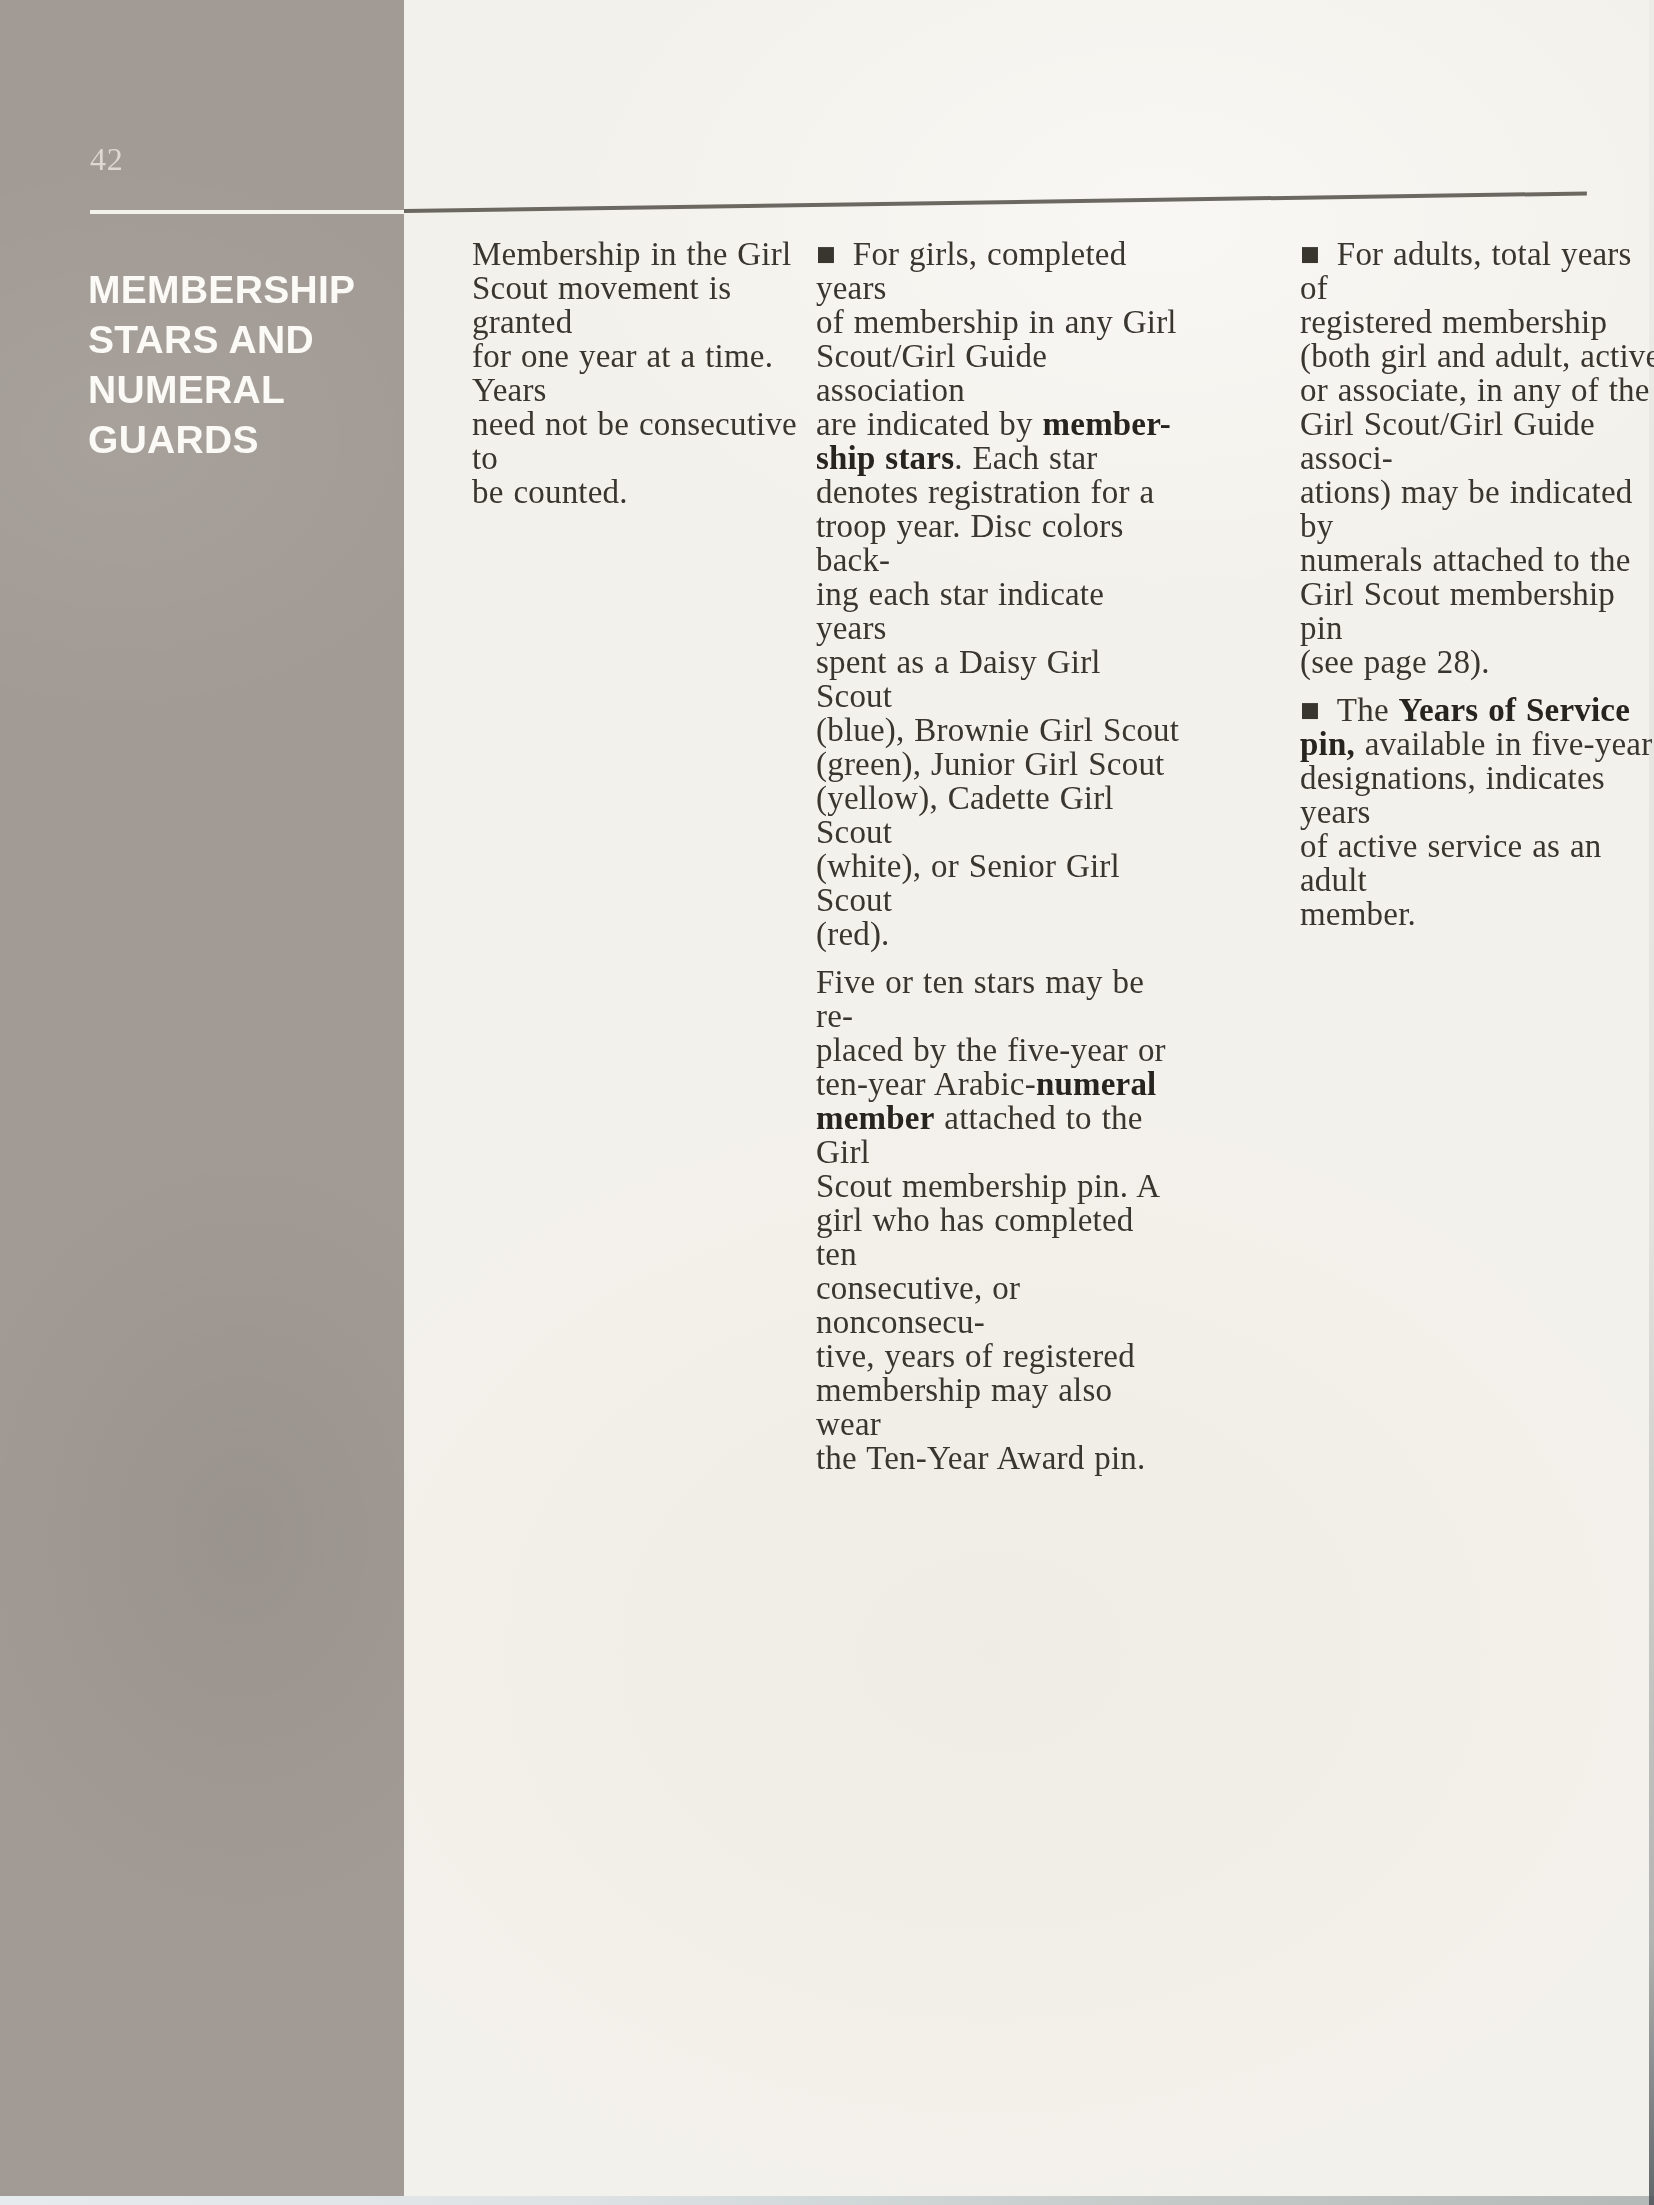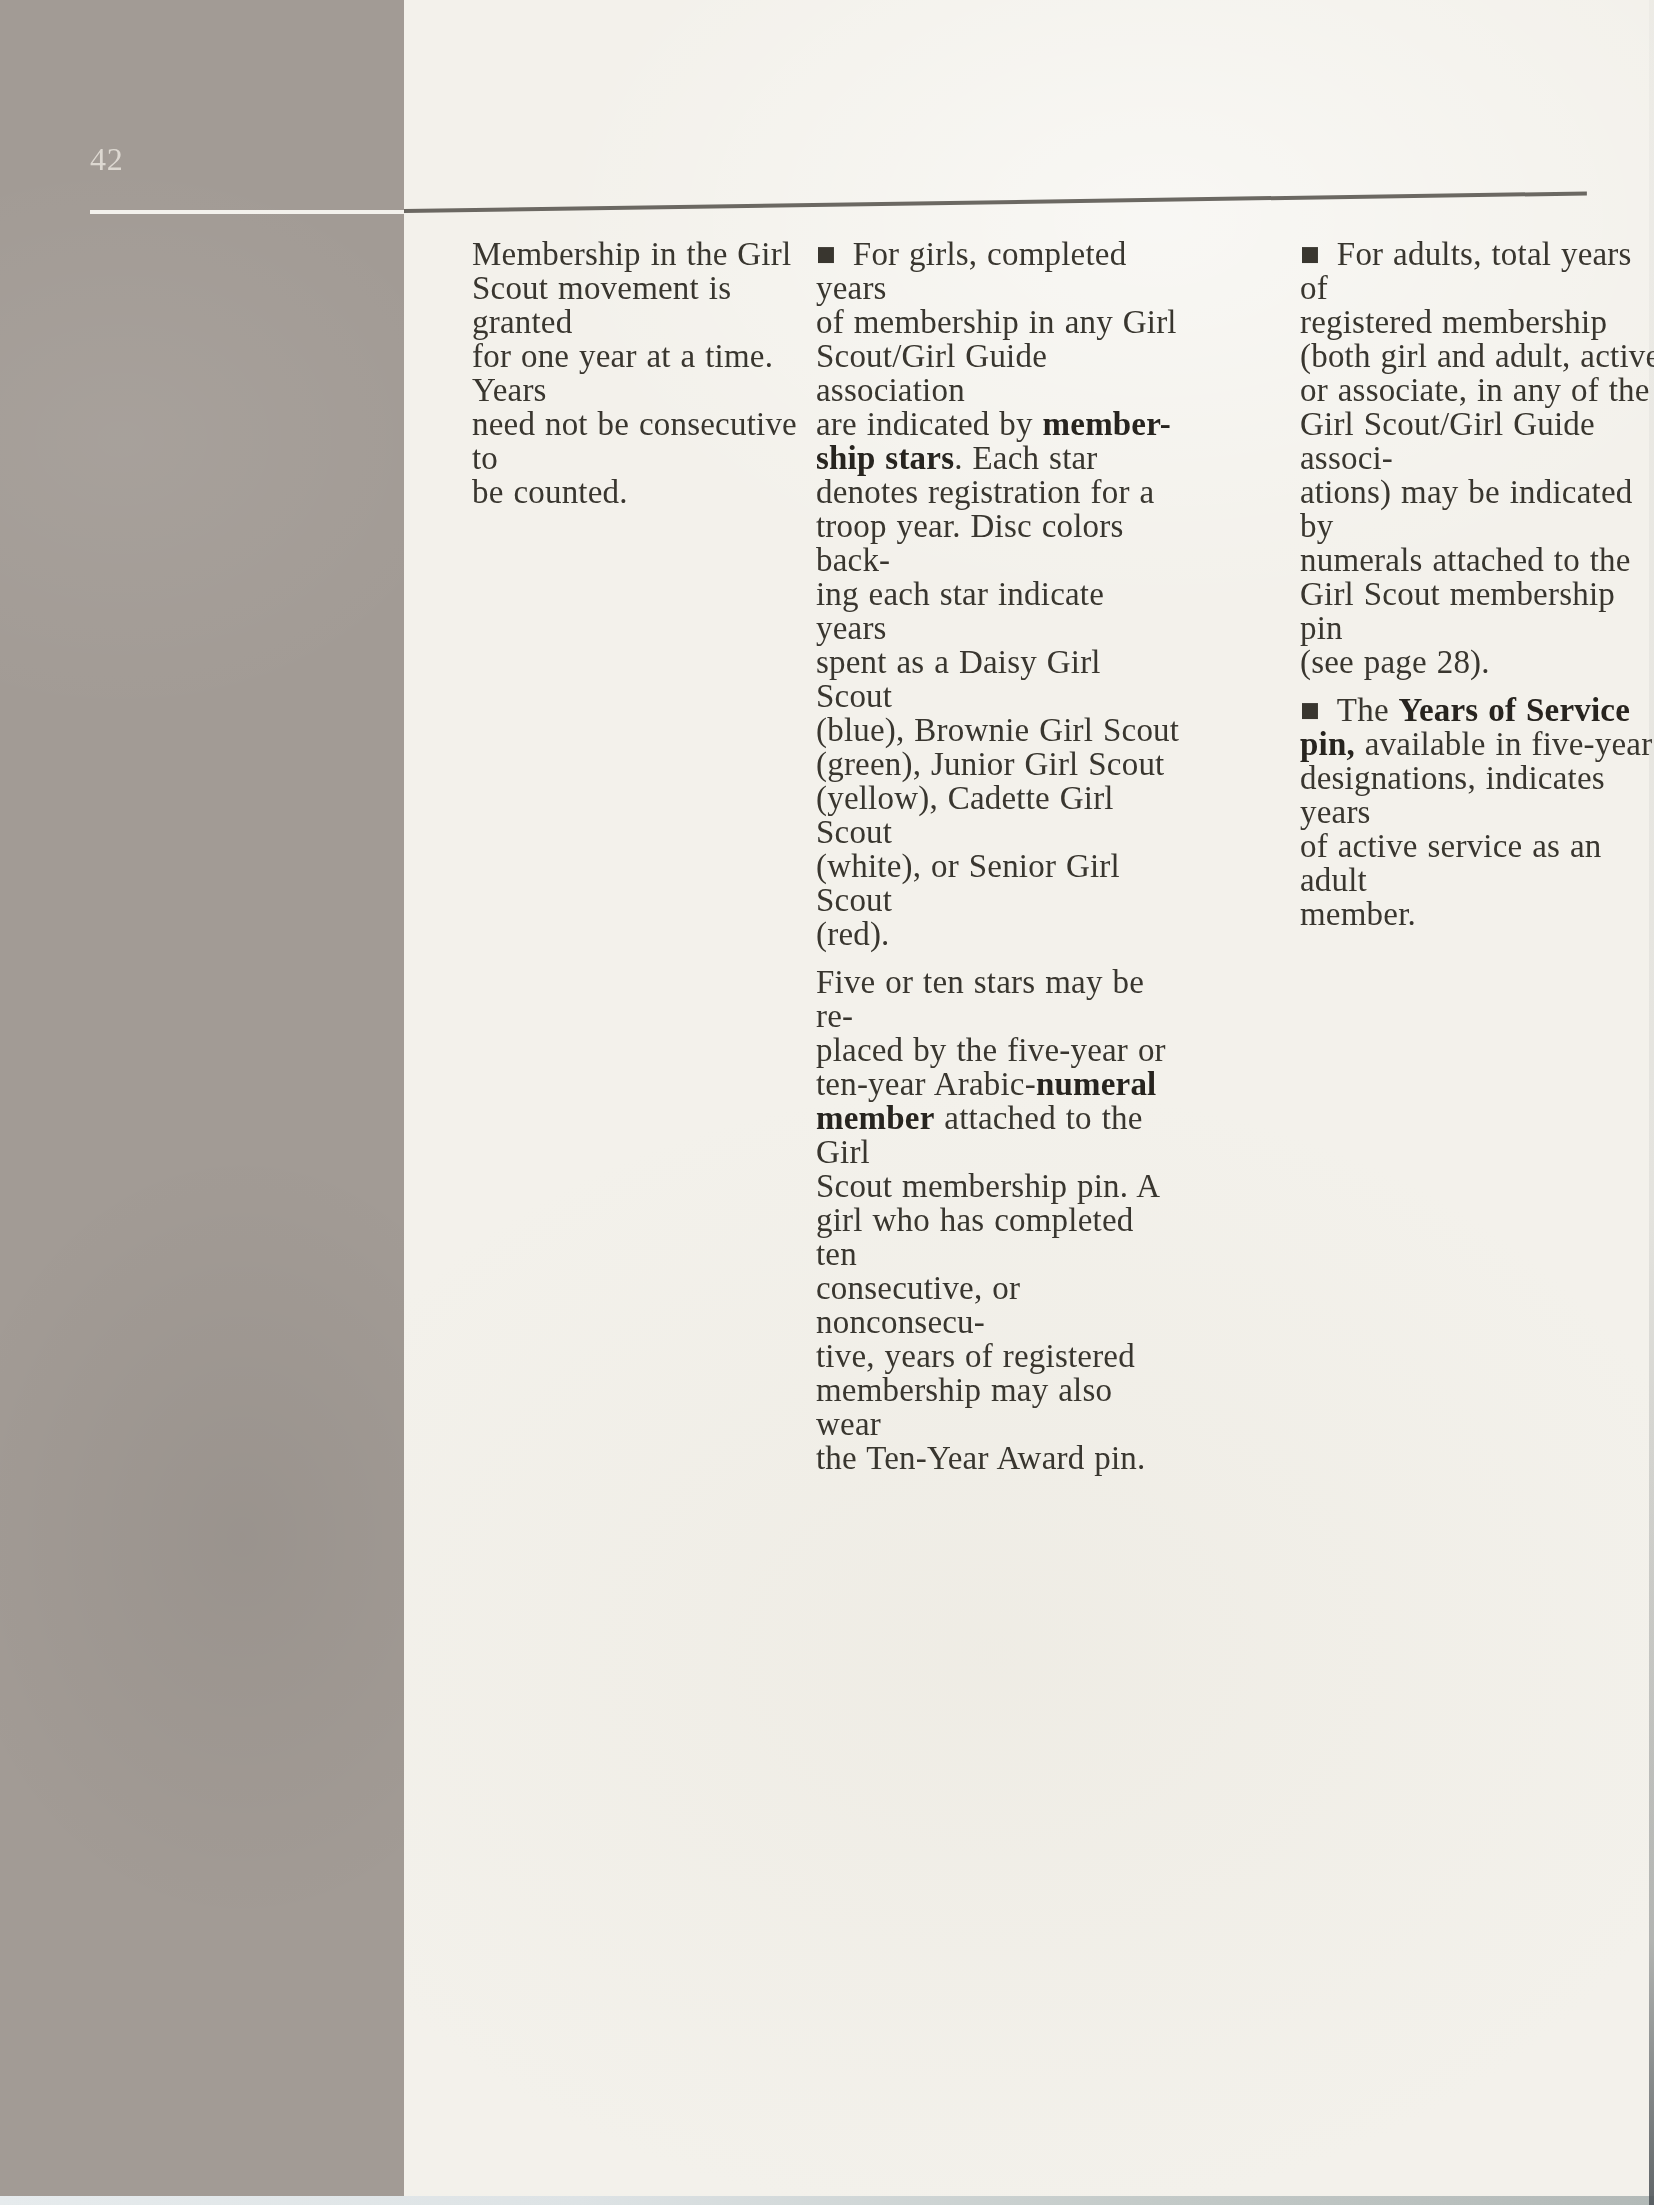--- a/index.html
+++ b/index.html
@@ -73,20 +73,21 @@
       rgba(80,86,90,0.9) 100%);
   }
 </style>
 </head>
 <body>
 
 <div class="canvas">
 
   <div class="sidebar">
     <div class="pagenum">42</div>
+    <div class="heading">MEMBERSHIP<br>STARS AND<br>NUMERAL<br>GUARDS</div>
   </div>
 
   <div class="rule-light"></div>
   <div class="rule-dark"></div>
 
   <div class="col col1">
     <p>Membership in the Girl<br>Scout movement is granted<br>for one year at a time. Years<br>need not be consecutive to<br>be counted.</p>
   </div>
 
   <div class="col col2">

